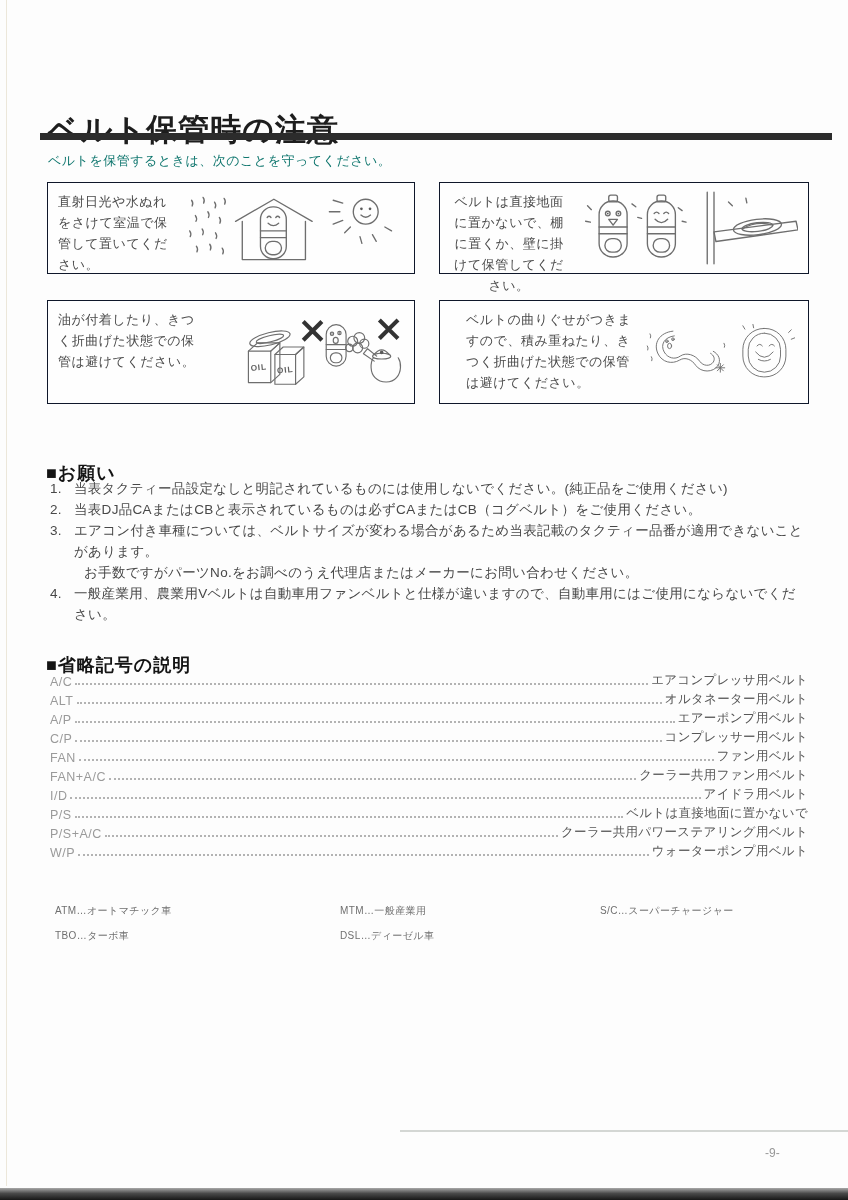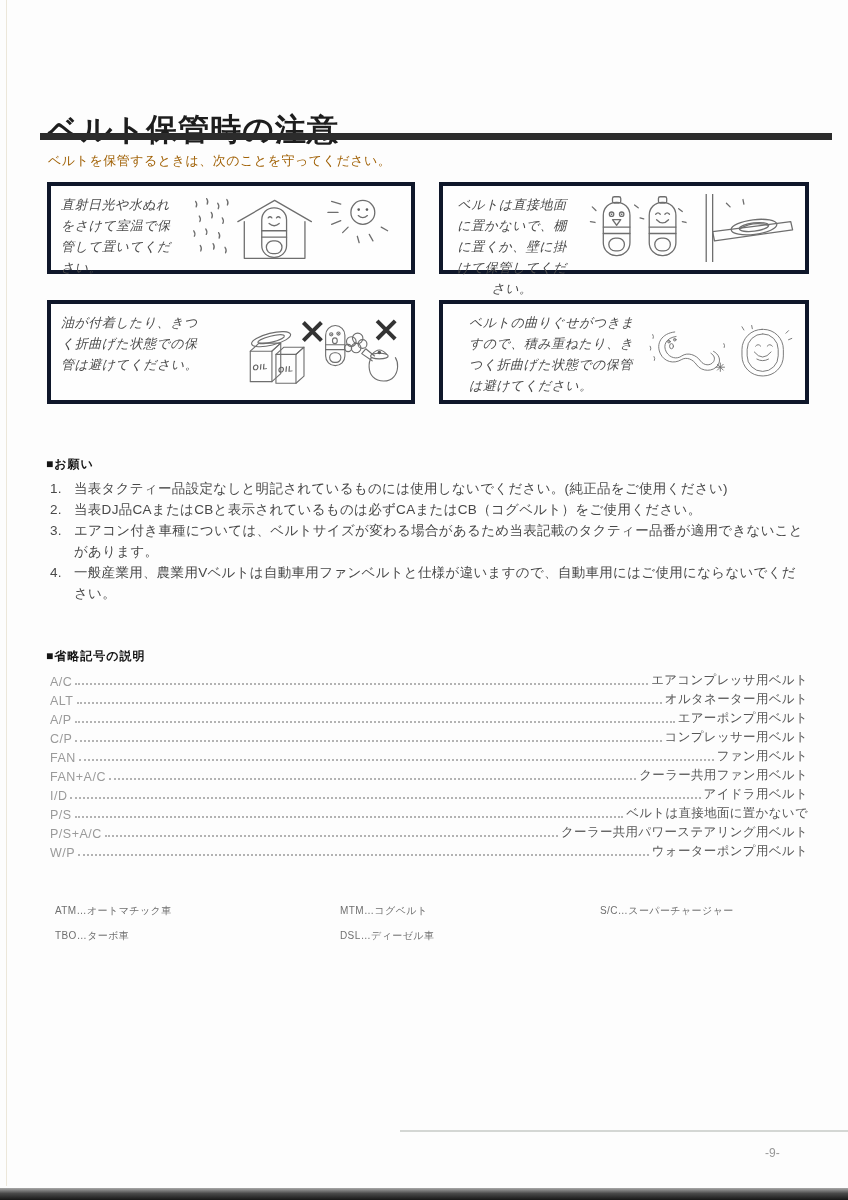--- a/index.html
+++ b/index.html
@@ -9,40 +9,40 @@
     font-family:"Liberation Sans","DejaVu Sans",sans-serif;
     color:#4a4a4a;
   }
   .scan-left-edge { position:absolute; left:6px; top:0; height:1186px; width:1px; background:#ece7da; }
   .scan-fold-shadow { position:absolute; left:400px; top:1130px; width:448px; height:2px; background:#bfc3bf; opacity:.65; }
   .scan-bottom-strip { position:absolute; left:0; bottom:0; width:100%; height:12px;
     background:linear-gradient(180deg,#a8a8a8 0%,#4a4a4a 45%,#171717 100%); }
 
   .page-title { position:absolute; left:48px; top:88px; font-size:31px; font-weight:bold; color:#1d1d1d; letter-spacing:1px; }
   .title-rule { position:absolute; left:40px; top:133px; width:792px; height:7px; background:#2c2c2c; }
-  .intro-text { position:absolute; left:48px; top:152px; font-size:13px; color:#a16207; letter-spacing:.5px; }
+  .intro-text { position:absolute; left:48px; top:152px; font-size:13px; color:#0f766e; letter-spacing:.5px; }
 
   .boxes {
     position:absolute; left:47px; top:182px;
     display:grid; grid-template-columns:368px 370px; grid-template-rows:92px 104px;
     column-gap:24px; row-gap:26px;
   }
-  .note-box { border:4px solid #0f172a; background:#fefefe; display:flex; gap:6px; padding:8px 10px; box-sizing:border-box;font-style:italic; }
+  .note-box { border:1px solid #0f172a; background:#fefefe; display:flex; gap:6px; padding:8px 10px; box-sizing:border-box; }
   .note-text { font-size:13px; line-height:1.62; color:#4a4a4a; letter-spacing:.5px; }
   .note-box:nth-child(1) .note-text { width:118px; }
   .note-box:nth-child(2) .note-text { width:118px;text-align:center; }
   .note-box:nth-child(3) .note-text { width:148px; }
   .note-box:nth-child(4) .note-text { width:170px;margin-left:16px; }
   .note-illu { flex:1; height:100%; }
   .ln { stroke:#6e6e6e; fill:none; stroke-width:1.4; stroke-linecap:round; stroke-linejoin:round; }
   .dot { fill:#5a5a5a; stroke:none; }
   .xmark { stroke:#333; stroke-width:5; fill:none; stroke-linecap:square; }
   .oil-txt { font-family:"Liberation Sans",sans-serif; font-weight:bold; font-size:10px; fill:#5f5f5f; letter-spacing:1px; stroke:none; }
 
-  .section-heading { position:absolute; left:46px; font-size:12px; font-weight:bold; color:#141414; letter-spacing:1px; }
+  .section-heading { position:absolute; left:46px; font-size:18px; font-weight:bold; color:#141414; letter-spacing:1px; }
   .req-heading { top:446px; }
   .req-list { position:absolute; left:50px; top:478px; width:760px; font-size:13.5px; color:#484848; letter-spacing:.3px; }
   .req-item { display:flex; line-height:21px; }
   .req-num { width:24px; flex:none; }
   .req-text2 { padding-left:10px; }
 
   .abbr-heading { top:638px; }
   .abbr-list { position:absolute; left:50px; top:670px; width:758px; }
   .abbr-row { display:flex; align-items:flex-end; height:19px; font-size:12.5px;justify-content:center; }
   .abbr-code { color:#9a9a9a; letter-spacing:.5px; flex:none; }
@@ -224,20 +224,21 @@
     <span class="req-text">当表タクティー品設定なしと明記されているものには使用しないでください。(純正品をご使用ください)</span>
   </div>
   <div class="req-item">
     <span class="req-num">2.</span>
     <span class="req-text">当表DJ品CAまたはCBと表示されているものは必ずCAまたはCB（コグベルト）をご使用ください。</span>
   </div>
   <div class="req-item">
     <span class="req-num">3.</span>
     <span class="req-text">
       <div>エアコン付き車種については、ベルトサイズが変わる場合があるため当表記載のタクティー品番が適用できないことがあります。</div>
+      <div class="req-text2">お手数ですがパーツNo.をお調べのうえ代理店またはメーカーにお問い合わせください。</div>
     </span>
   </div>
   <div class="req-item">
     <span class="req-num">4.</span>
     <span class="req-text">一般産業用、農業用Vベルトは自動車用ファンベルトと仕様が違いますので、自動車用にはご使用にならないでください。</span>
   </div>
 </div>
 
 <h2 class="section-heading abbr-heading">■省略記号の説明</h2>
 <div class="abbr-list">
@@ -292,21 +293,21 @@
     <span class="abbr-meaning">ウォーターポンプ用ベルト</span>
   </div>
 </div>
 
 <div class="vehicle-abbr">
   <div class="vehicle-col">
     <div>ATM…オートマチック車</div>
     <div>TBO…ターボ車</div>
   </div>
   <div class="vehicle-col">
-    <div>MTM…コグベルト</div>
+    <div>MTM…一般産業用</div>
     <div>DSL…ディーゼル車</div>
   </div>
   <div class="vehicle-col">
     <div>S/C…スーパーチャージャー</div>
   </div>
 </div>
 
 <div class="page-number">-9-</div>
 
 <div class="scan-fold-shadow"></div>

